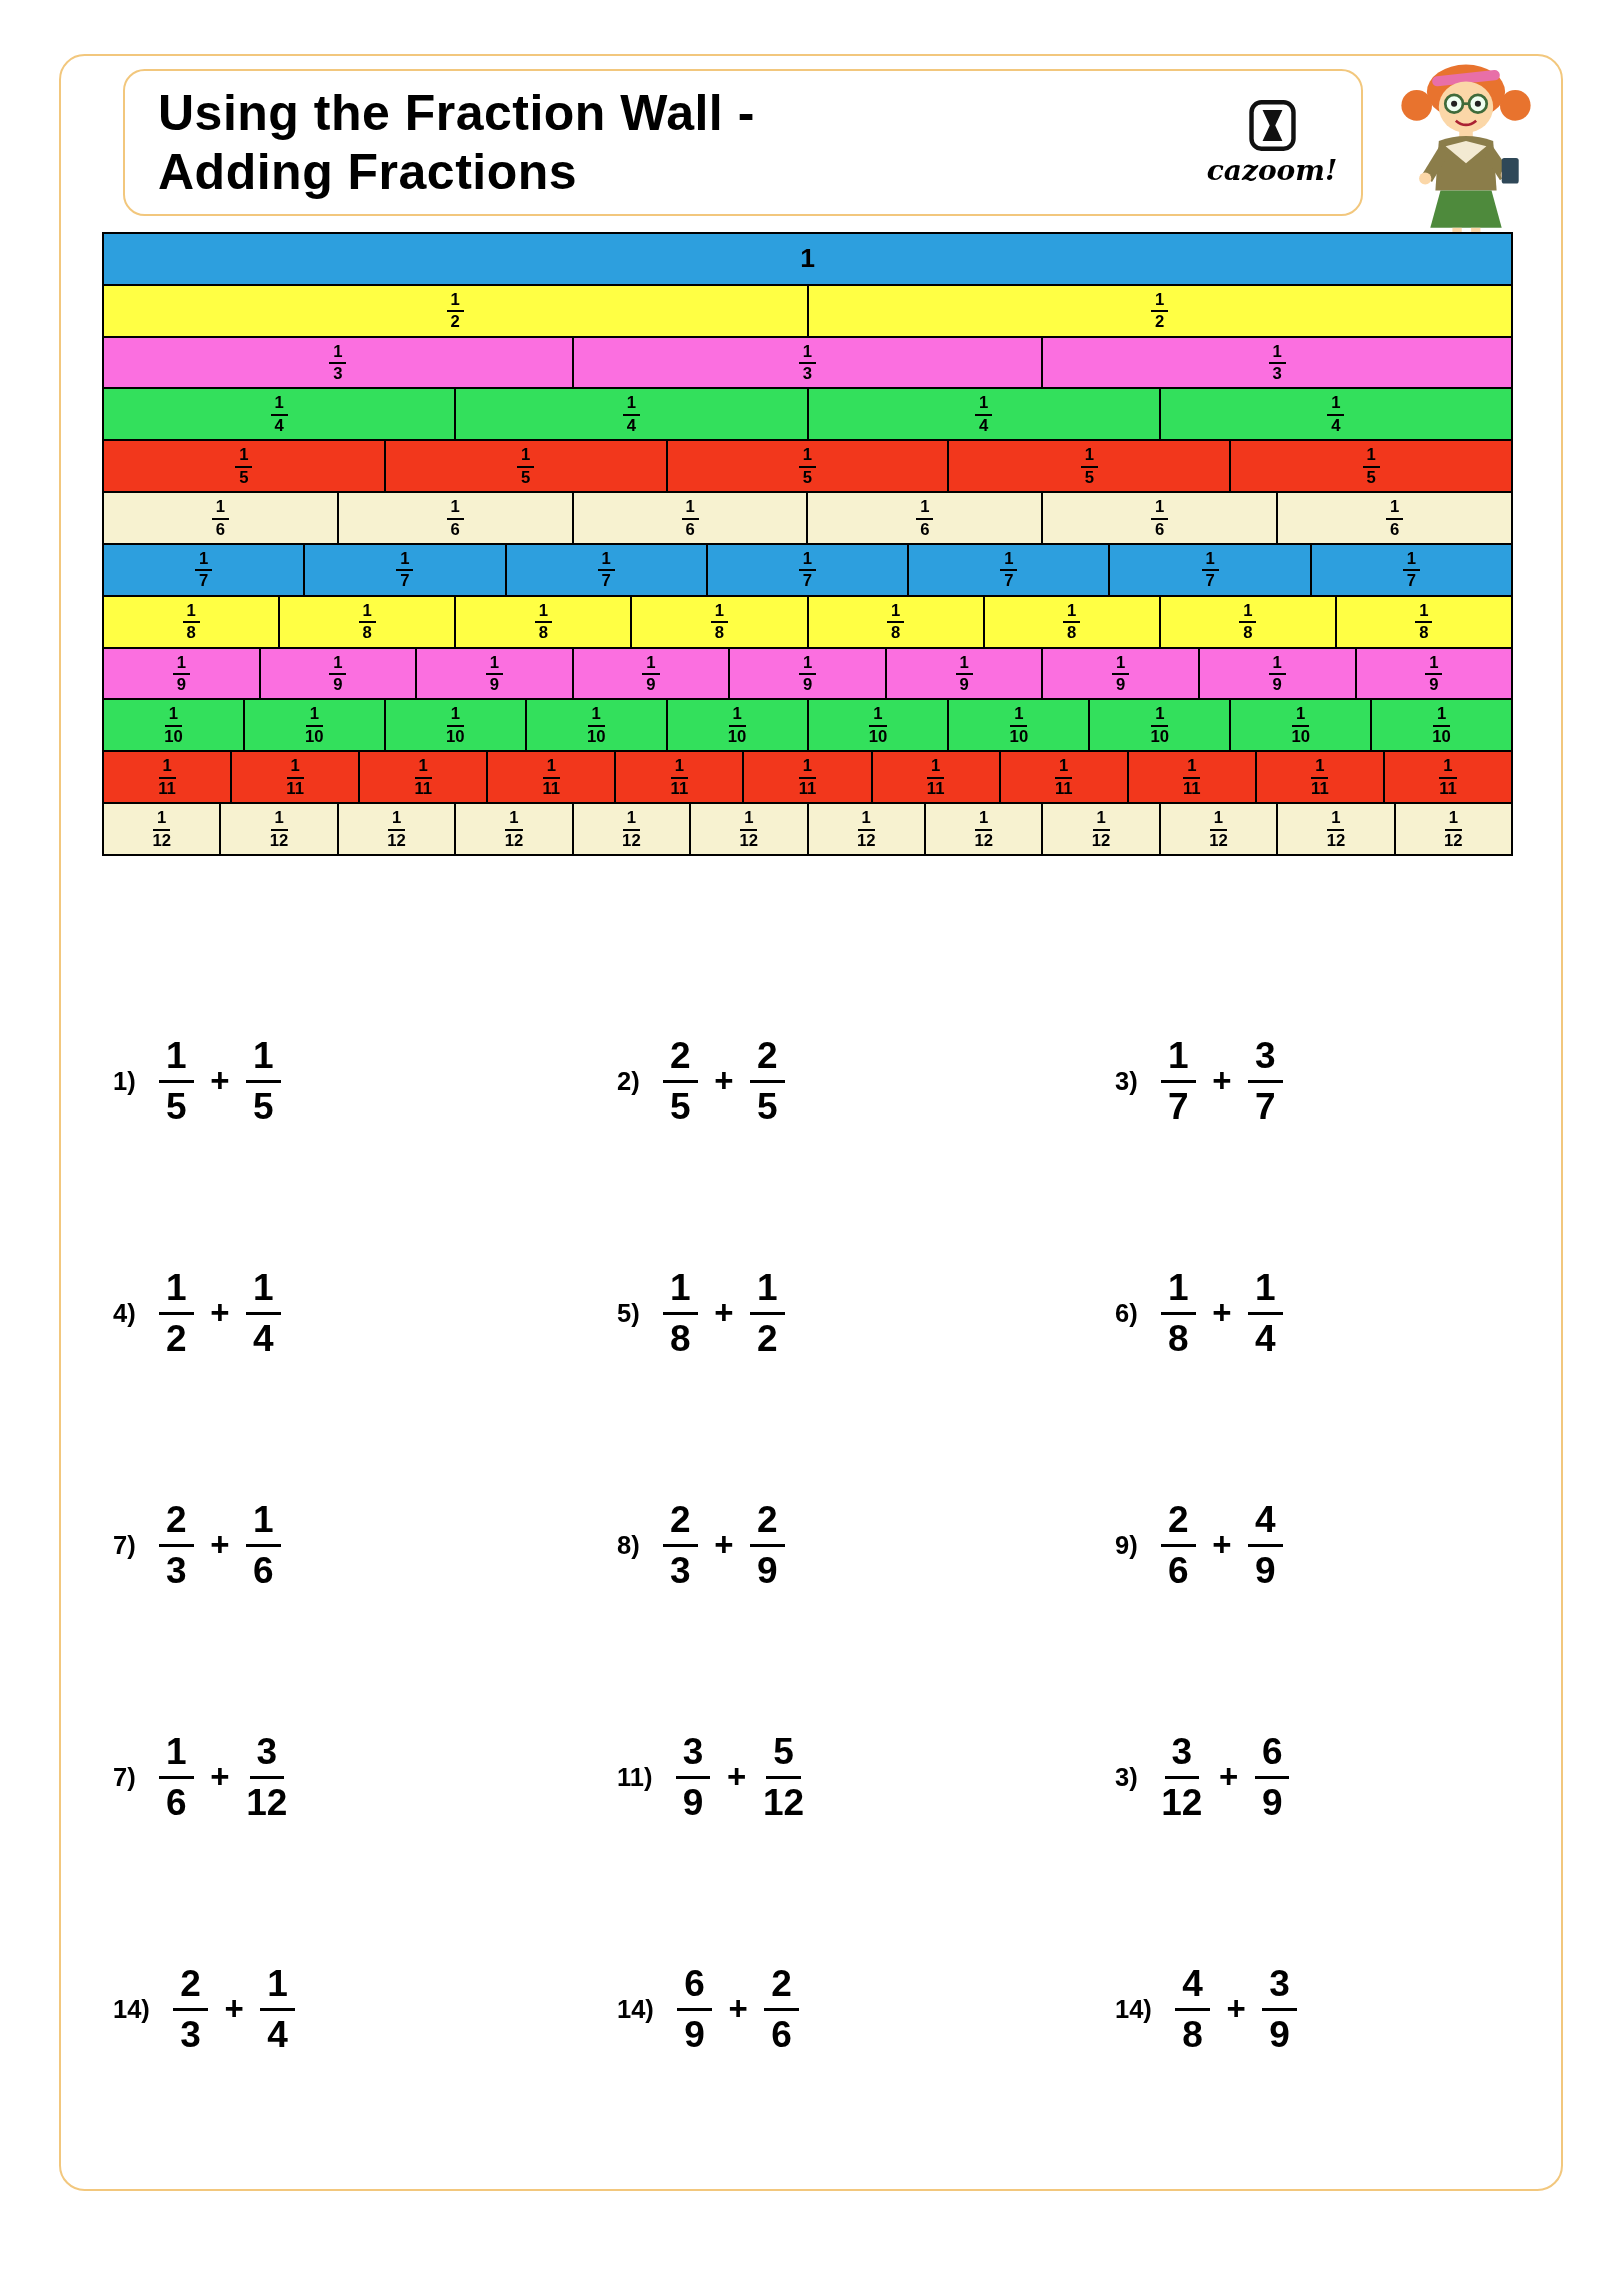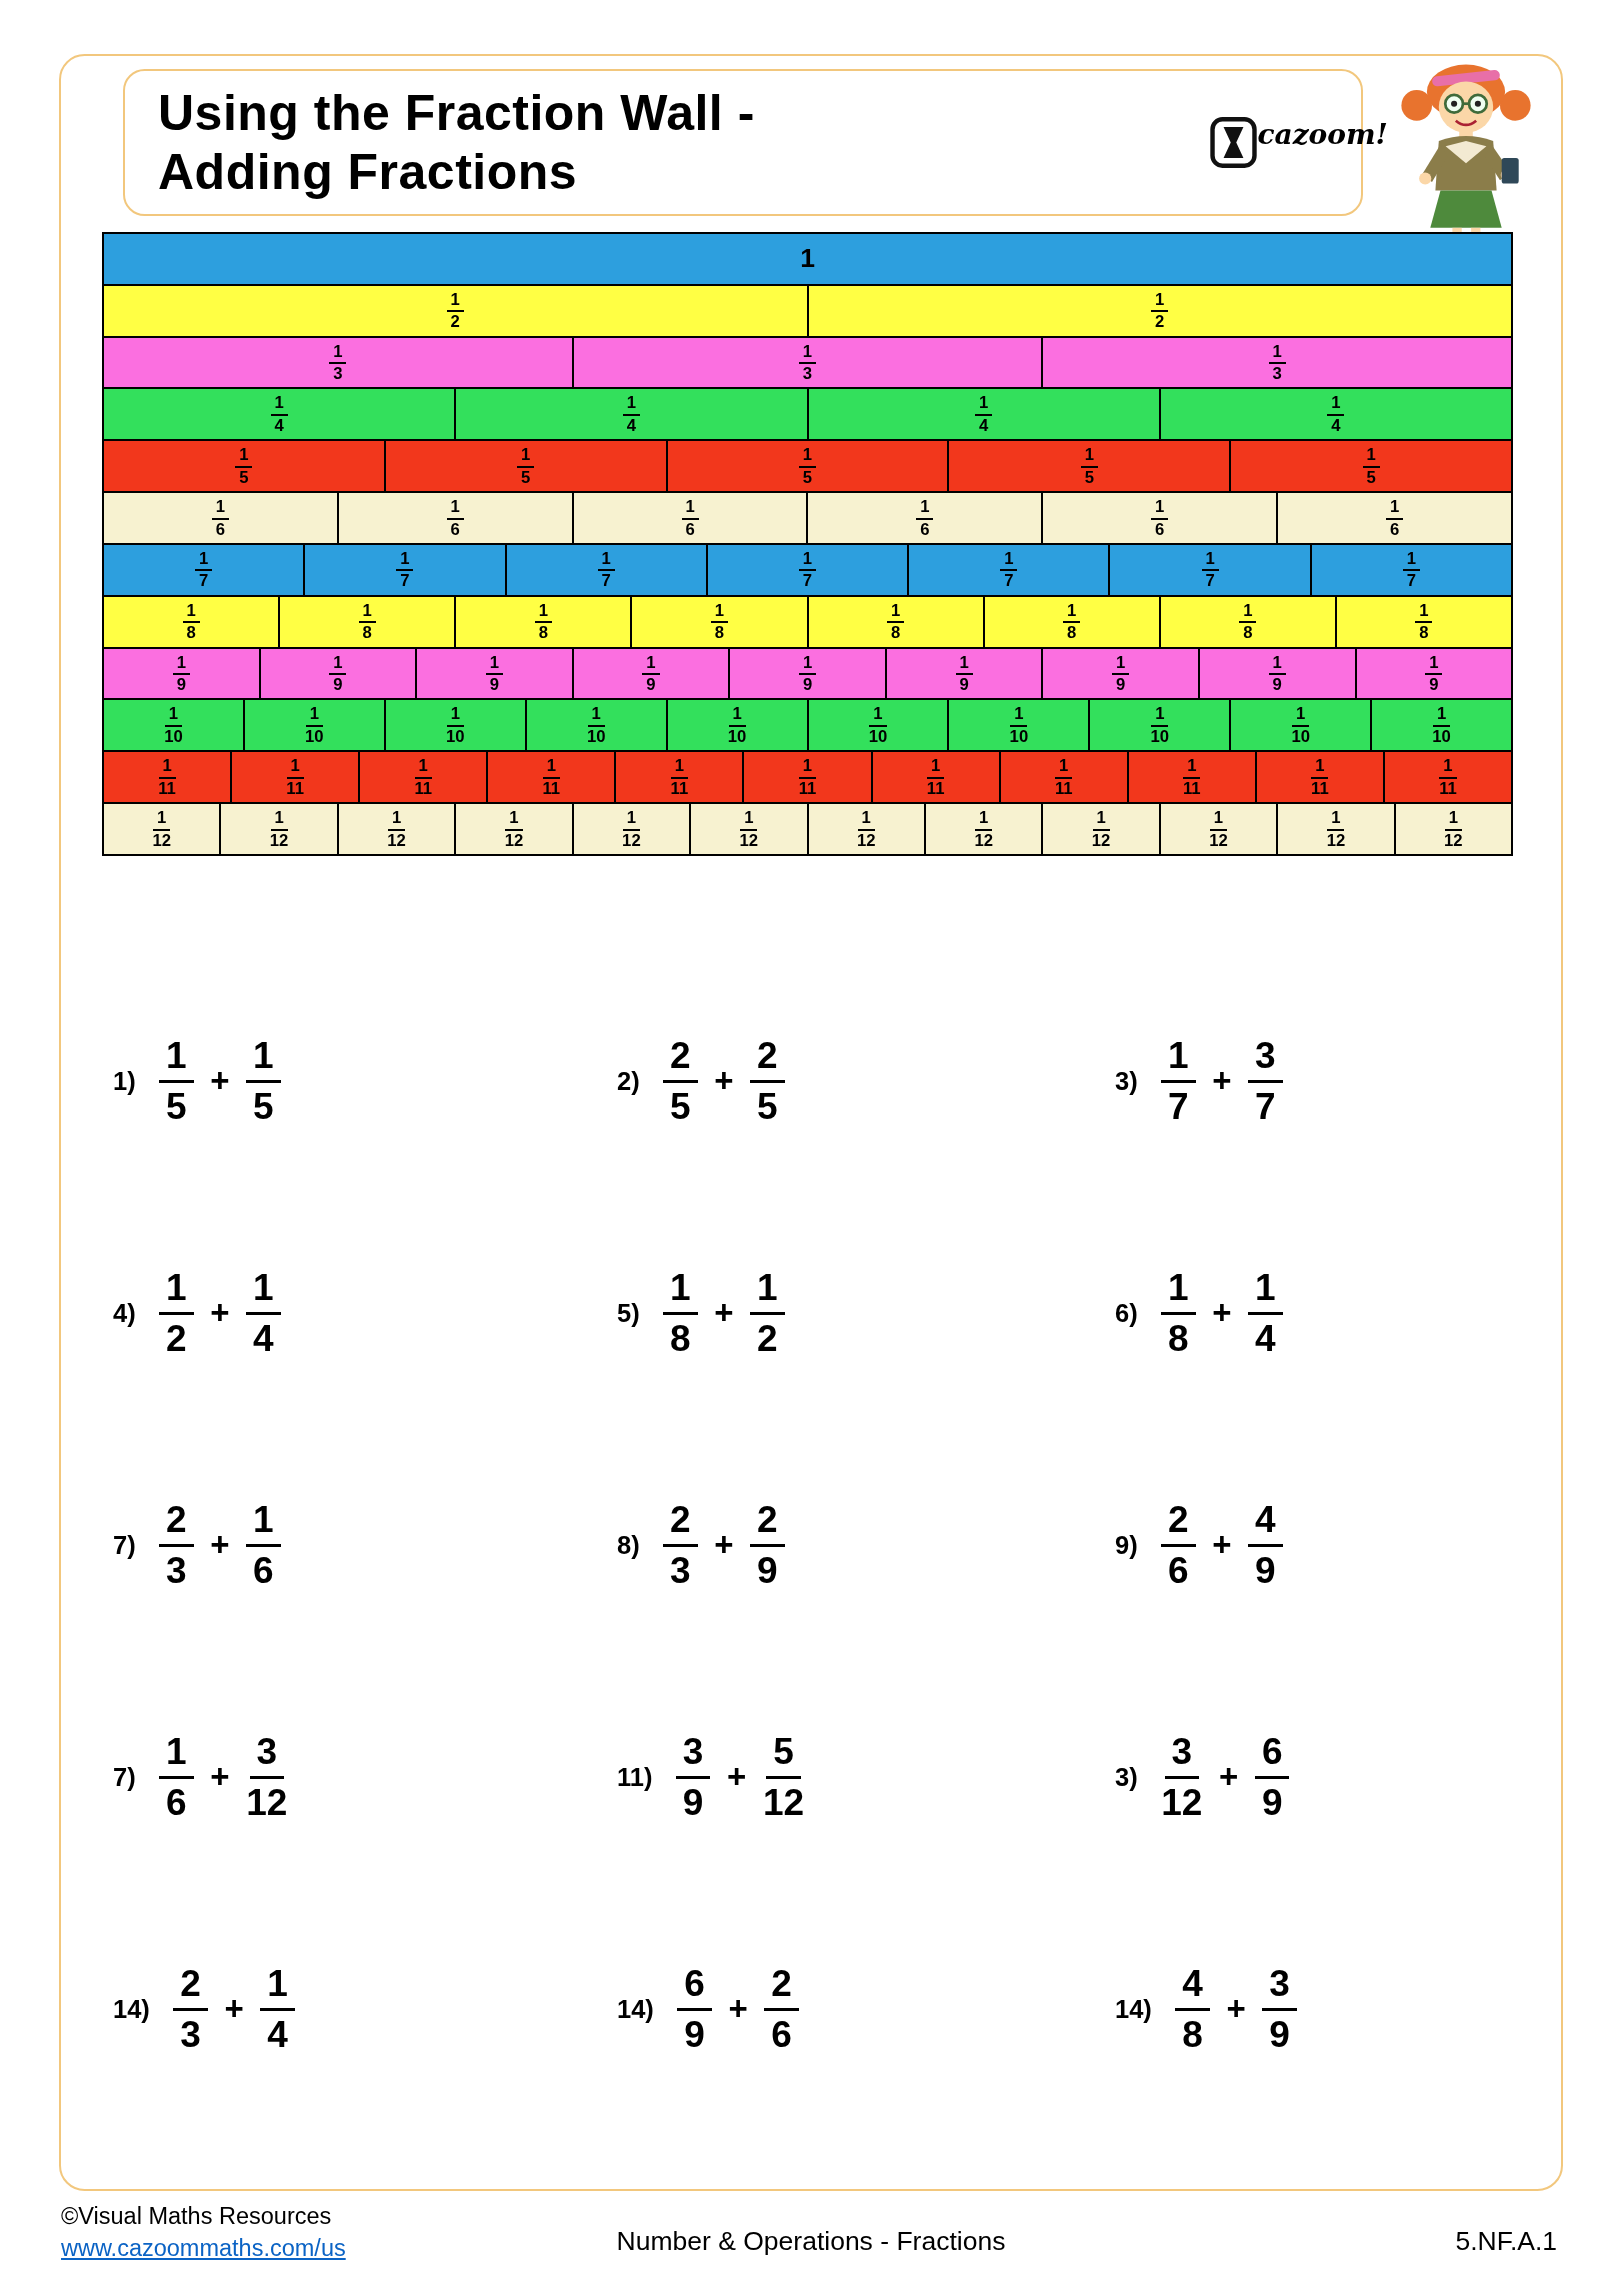--- a/index.html
+++ b/index.html
@@ -17,21 +17,21 @@
   }
 
   
   .title-box {
     position: absolute; left: 123px; top: 69px; width: 1240px; height: 147px;
     border: 2.9px solid #F2C77D; border-radius: 21.6px; background: #fff;
     display: flex; align-items: center; justify-content: space-between;
     padding: 0 25.5px 0 33px;
   }
   .title { font-size: 50px; font-weight: 800; line-height: 1.18; letter-spacing: 0.5px; }
-  .logo { display: flex; width: 127px; }
+  .logo { display: flex; flex-direction: column; align-items: center; width: 127px; }
   .logo svg { display: block; }
   .logo-text { font-family: "DejaVu Serif", serif; font-weight: bold; font-style: italic; font-size: 28px; margin-top: 2px; }
   .mascot { position: absolute; left: 1380px; top: 51px; width: 172px; height: 221px; }
 
   
   .wall {
     position: absolute; left: 102px; top: 232px; width: 1411px; height: 624px;
     border: 2.9px solid #000; display: flex; flex-direction: column; background: #fff;
   }
   .wall-row { flex: 1; display: flex; border-top: 2px solid #000; }
@@ -789,22 +789,14 @@
           <span class="fd">8</span>
         </span>
         <span class="plus">+</span>
         <span class="bigfrac">
           <span class="fn">3</span>
           <span class="fd">9</span>
         </span>
       </div>
     </div>
 
-  <div class="footer">
-    <div class="footer-left">
-      <div>©Visual Maths Resources</div>
-      <a class="footer-link">www.cazoommaths.com/us</a>
-    </div>
-    <div class="footer-center">Number &amp; Operations - Fractions</div>
-    <div class="footer-right">5.NF.A.1</div>
-  </div>
 </div>
 
 
 </body></html>

